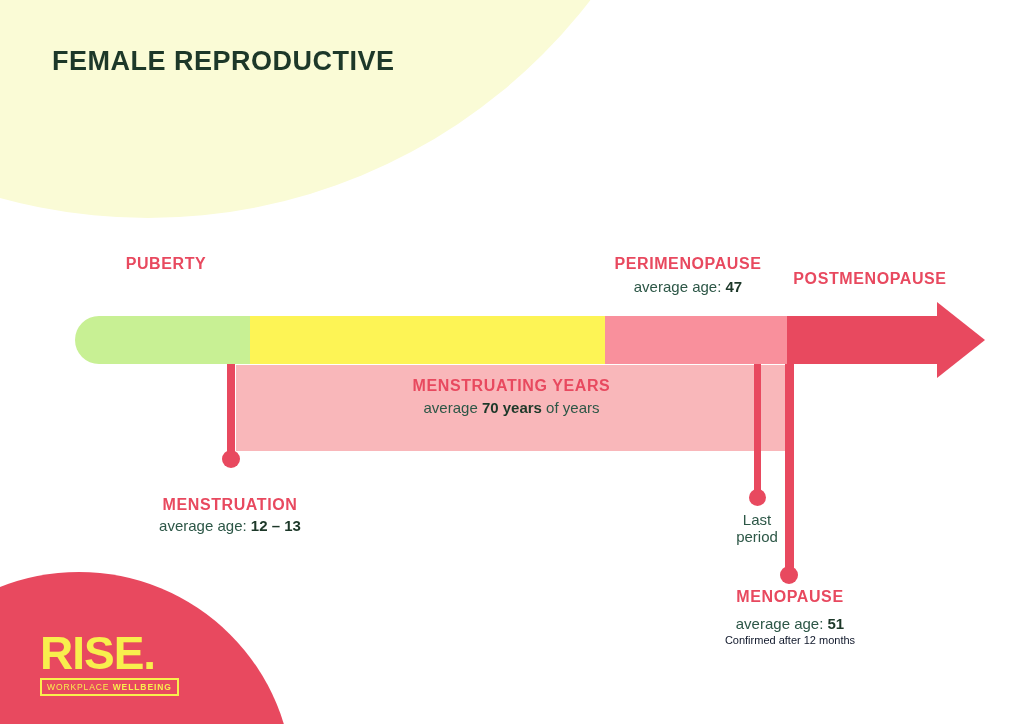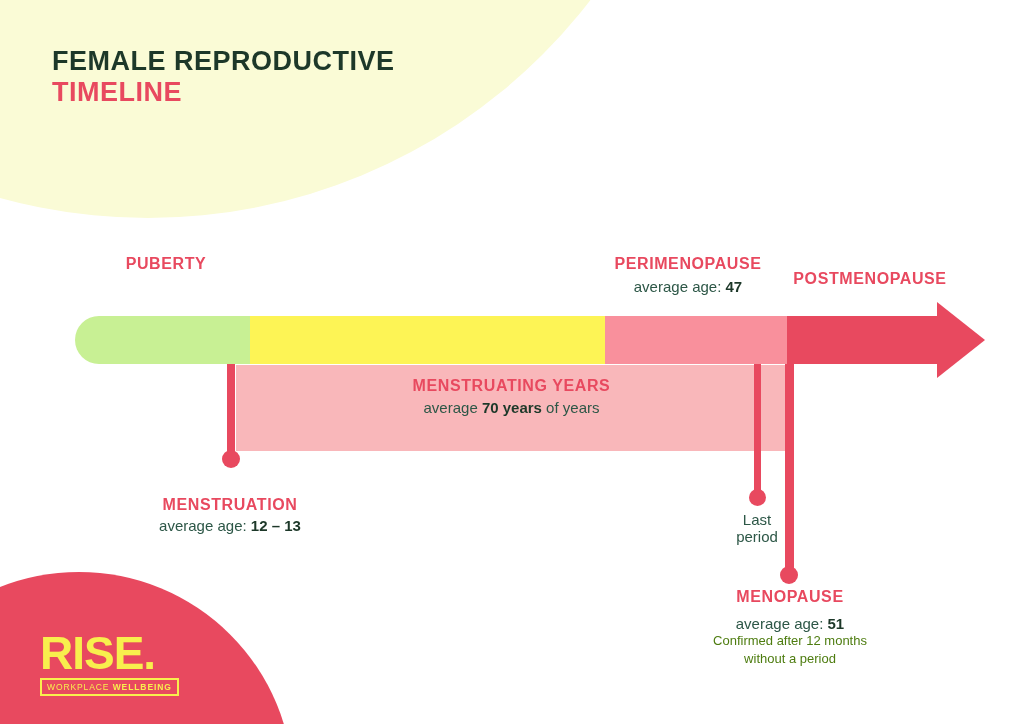--- a/index.html
+++ b/index.html
@@ -75,21 +75,21 @@
   .marker-label { position:absolute; text-align:center; z-index:3; }
   .label-menstruation { left:120px; top:496px; width:220px; }
   .label-last-period  { left:697px; top:511px; width:120px; }
   .label-menopause    { left:664px; top:588px; width:252px; }
   .marker-name {
     font-size:16px; line-height:17px; font-weight:bold;
     letter-spacing:0.6px; color:#e8495f;
   }
   .marker-detail { font-size:15px; line-height:16px; color:#2d5747; margin-top:5px; }
   .label-menopause .marker-detail { margin-top:11px; }
-  .marker-note { font-size:13px; line-height:17.5px; color:#4d7c0f; }
+  .marker-note { font-size:11px; line-height:17.5px; color:#0f172a; }
   .plain-note { font-size:15px; line-height:17px; color:#2d5747; }
   
   .logo { position:absolute; left:40px; top:630px; z-index:2; }
   .logo-name {
     font-size:46px; line-height:46px; font-weight:bold;
     letter-spacing:-1px; color:#f8ef4d;
   }
   .logo-tagline {
     display:inline-block; margin-top:2px; padding:2px 5px;
     border:2px solid #f8ef4d; color:#f8ef4d;
@@ -100,21 +100,20 @@
 </head>
 <body>
 
 <div class="canvas">
 
   <div class="blob-yellow"></div>
   <div class="blob-pink"></div>
 
   <header class="title">
     <div class="title-l1">FEMALE REPRODUCTIVE</div>
-    <div class="title-l2">TIMELINE</div>
   </header>
 
   <div class="stage stage-puberty">
     <div class="stage-name">PUBERTY</div>
   </div>
 
   <div class="stage stage-perimenopause">
     <div class="stage-name">PERIMENOPAUSE</div>
     <div class="stage-detail"><span>average age: </span><b>47</b></div>
   </div>
@@ -147,21 +146,20 @@
     <div class="plain-note">Last</div>
     <div class="plain-note">period</div>
   </div>
 
   <div class="m-line line-menopause"></div>
   <div class="m-dot dot-menopause"></div>
   <div class="marker-label label-menopause">
     <div class="marker-name">MENOPAUSE</div>
     <div class="marker-detail"><span>average age: </span><b>51</b></div>
     <div class="marker-note">Confirmed after 12 months</div>
-    <div class="marker-note">without a period</div>
   </div>
 
   <div class="logo">
     <div class="logo-name">RISE.</div>
     <div class="logo-tagline"><span>WORKPLACE </span><b>WELLBEING</b></div>
   </div>
 
 </div>
 
 </body></html>

